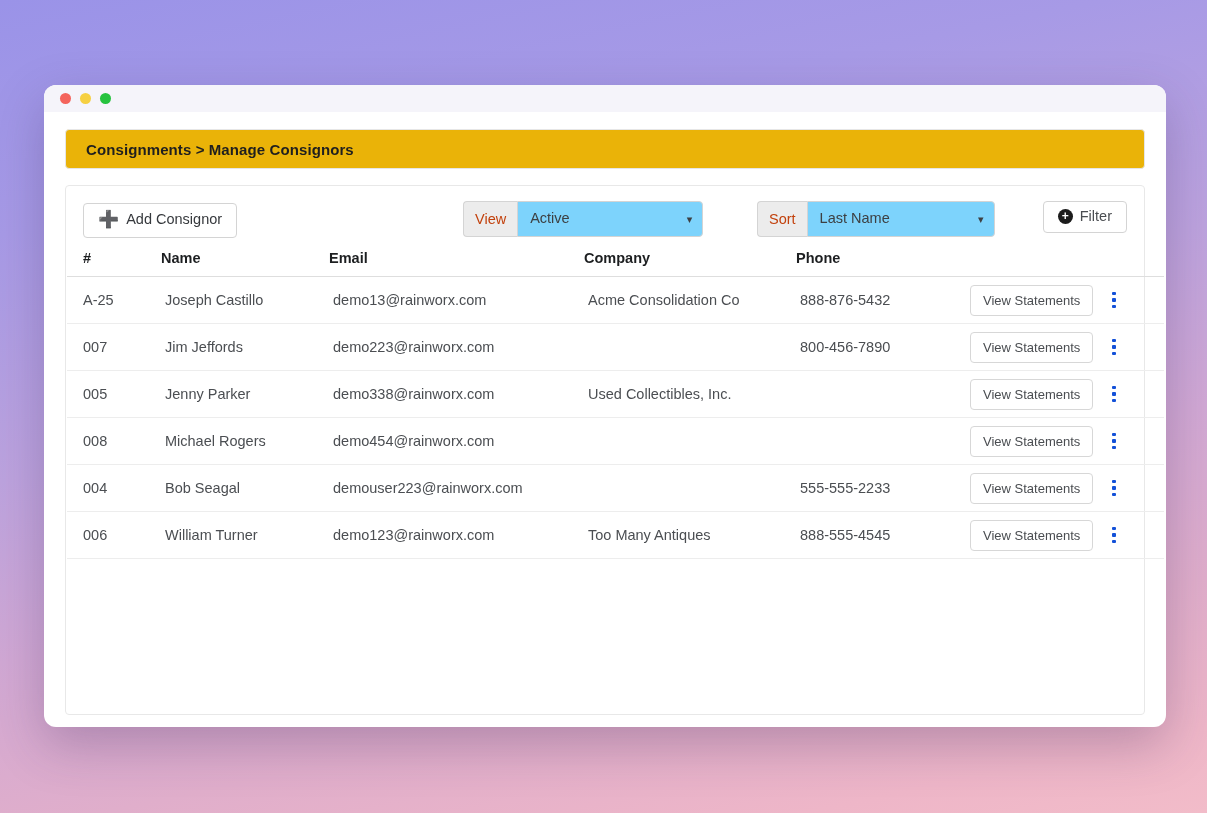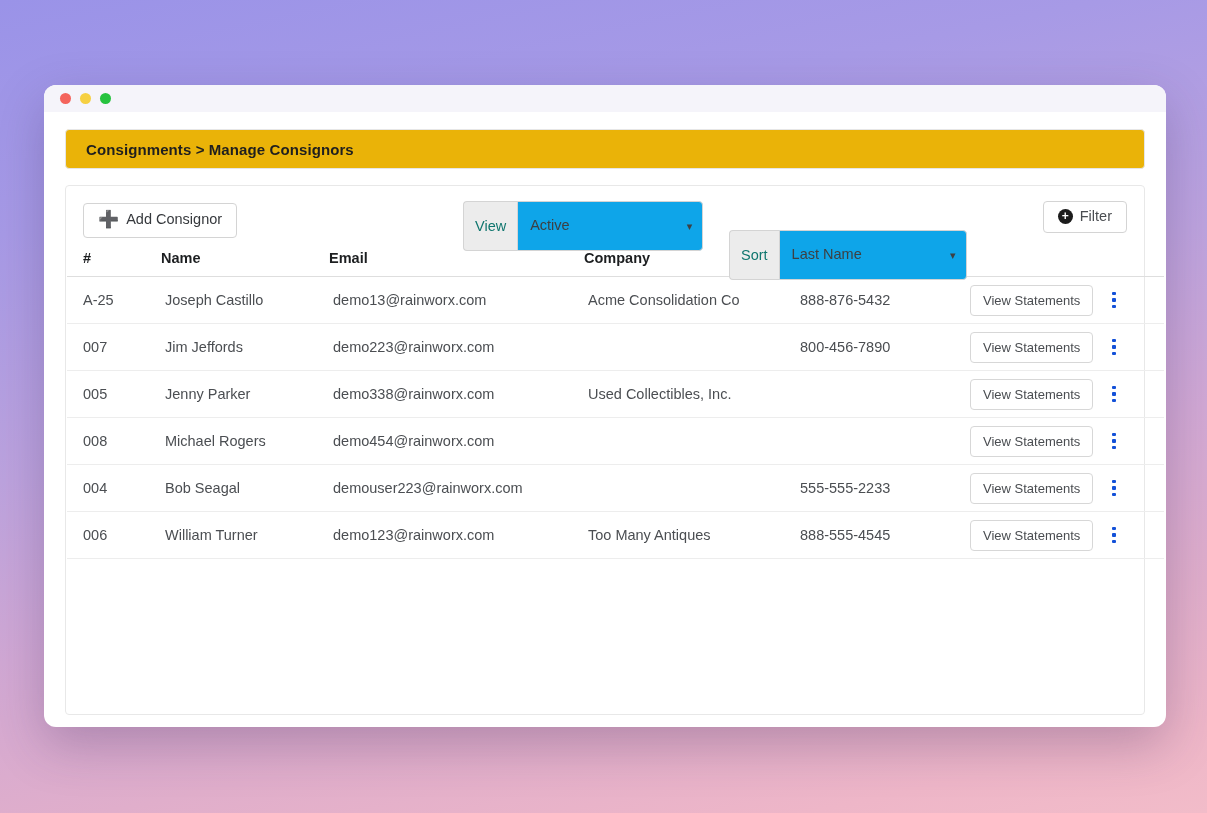--- a/index.html
+++ b/index.html
@@ -116,43 +116,43 @@
     position: relative;
     top: -1px;
   }
 
   .input-group {
     display: flex;
     align-items: stretch;
     position: absolute;
   }
   .group-view { left: 397px; top: 15px; }
-  .group-sort { left: 663px; top: 15px; margin-top: 29px; }
+  .group-sort { left: 691px; top: 15px; }
 
   .addon {
     background: #ececec;
     border: 1px solid #d4d4d4;
     border-right: none;
     border-radius: 4px 0 0 4px;
     font-size: 14.5px;
-    color: #0f766e;
-    display: flex;
-    align-items: center;
-    padding: 16px 11px;
+    color: #c2410c;
+    display: flex;
+    align-items: center;
+    padding: 9px 11px;
   }
 
   .select-wrap {
     position: relative;
     display: inline-block;
   }
   select.sel {
     font-family: "Liberation Sans", sans-serif;
     appearance: none;
     -webkit-appearance: none;
-    background: #0ea5e9;
+    background: #7dd3fc;
     border: 1px solid #d4d4d4;
     border-radius: 0 4px 4px 0;
     font-size: 14.5px;
     color: #3d4043;
     padding: 7px 30px 7px 12px;
     height: 100%;
     cursor: pointer;
     line-height: 1.2;
   }
   .select-wrap .caret {

